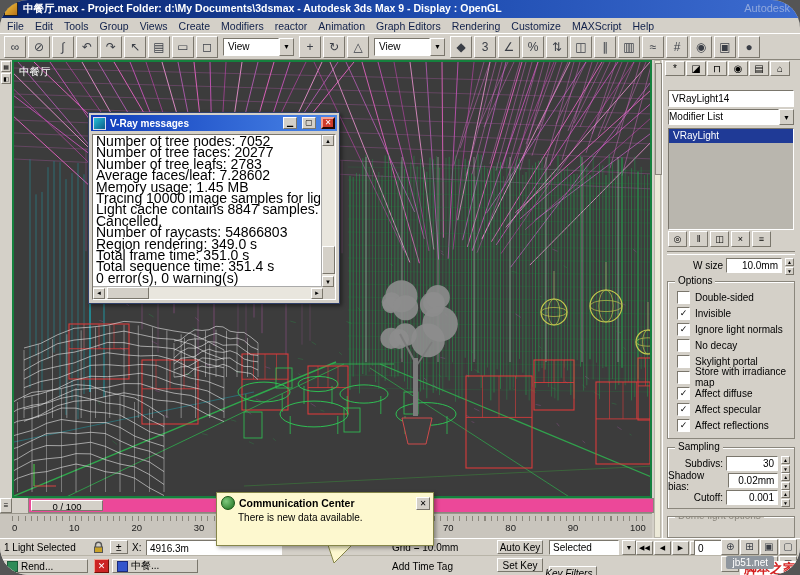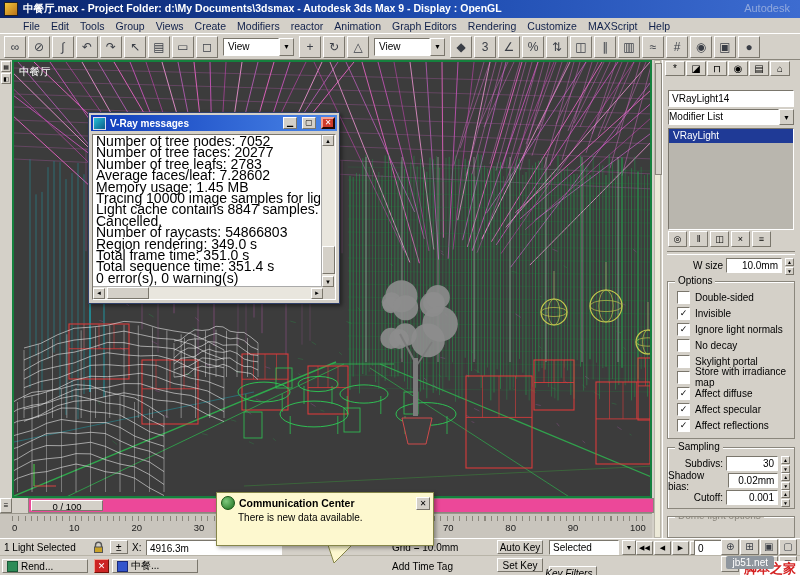--- a/index.html
+++ b/index.html
@@ -1,30 +1,30 @@
 <!DOCTYPE html>
 <html><head>
 <meta charset="utf-8">
 <style>
   html,body{margin:0;padding:0;background:#555;}
   .screen{position:relative;width:800px;height:575px;background:#d4d0c8;overflow:hidden;
-          font-family:"Liberation Sans","DejaVu Sans",sans-serif;font-size:10px;color:#000;user-select:none;}
+          font-family:"Liberation Sans","DejaVu Sans",sans-serif;font-size:10px;color:#000;user-select:none;border-radius:28px;}
   
   .raised{background:#d4d0c8;border:1px solid;border-color:#fff #7a766c #7a766c #fff;}
   .sunken{background:#fff;border:1px solid;border-color:#7a766c #fff #fff #7a766c;}
   button{font-family:inherit;font-size:inherit;padding:0;cursor:default;}
   
   .titlebar{position:absolute;left:0;top:0;width:800px;height:18px;
             background:linear-gradient(90deg,#0a246a,#1e4cb0 55%,#3d6cd0);
             color:#fff;display:flex;align-items:center;padding:0 4px;box-sizing:border-box;
             font-size:10.5px;font-weight:bold;white-space:nowrap;overflow:hidden;}
   .appicon{width:12px;height:12px;background:linear-gradient(135deg,#f3c53b,#b9731a);border:1px solid #222;margin-right:5px;flex:0 0 auto;}
   .ghostlogo{position:absolute;right:10px;top:2px;color:rgba(215,220,235,.55);font-size:11px;z-index:3;}
   .menubar{position:absolute;left:0;top:18px;width:652px;height:15px;background:#d4d0c8;
-           display:flex;align-items:center;gap:11px;padding:0 23px;box-sizing:border-box;
+           display:flex;align-items:center;gap:11px;padding:0 7px;box-sizing:border-box;
            font-size:10.5px;color:#10204a;}
   .menubar span{white-space:nowrap;}
   .toolbar{position:absolute;left:0;top:33px;width:800px;height:27px;background:#d4d0c8;
            border-top:1px solid #fff;border-bottom:1px solid #8a867c;box-sizing:border-box;
            display:flex;align-items:center;gap:2px;padding:0 4px;}
   .tbtn{width:22px;height:22px;display:flex;align-items:center;justify-content:center;
         background:#d4d0c8;border:1px solid;border-color:#fff #7a766c #7a766c #fff;}
   .tbtn .g{font-size:12px;color:#3a3e46;line-height:1;}
   .dd{height:18px;display:flex;align-items:center;margin:0 3px;}
   .dd .ddtext{min-width:46px;height:16px;line-height:16px;padding:0 4px;background:#fff;

